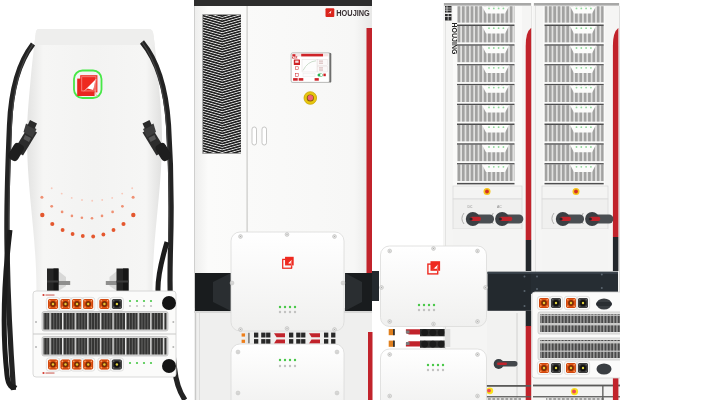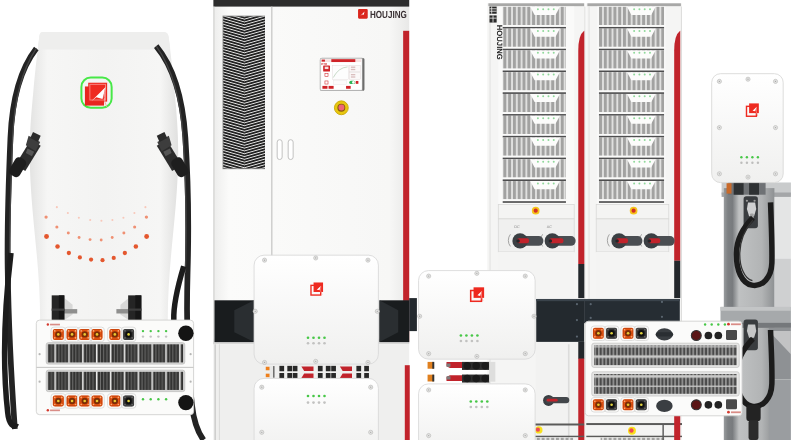--- a/index.html
+++ b/index.html
@@ -1,16 +1,16 @@
 <!DOCTYPE html>
 <html><head>
 <meta charset="utf-8">
 <style>
 html,body{margin:0;padding:0;background:#fff;font-family:"Liberation Sans",sans-serif;}
-#stage{position:relative;width:719px;height:400px;overflow:hidden;background:#fff;}
+#stage{position:relative;width:620px;height:400px;overflow:hidden;background:#fff;}
 </style>
 </head>
 <body>
 <div id="stage">
 <svg width="719" height="400" viewBox="0 0 719 400">
 <defs>
 <linearGradient id="bodyg" x1="0" y1="0" x2="1" y2="0">
 <stop offset="0" stop-color="#e3e3e2"></stop>
           <stop offset="0.12" stop-color="#f6f6f5"></stop>
           <stop offset="0.5" stop-color="#f3f3f2"></stop>

